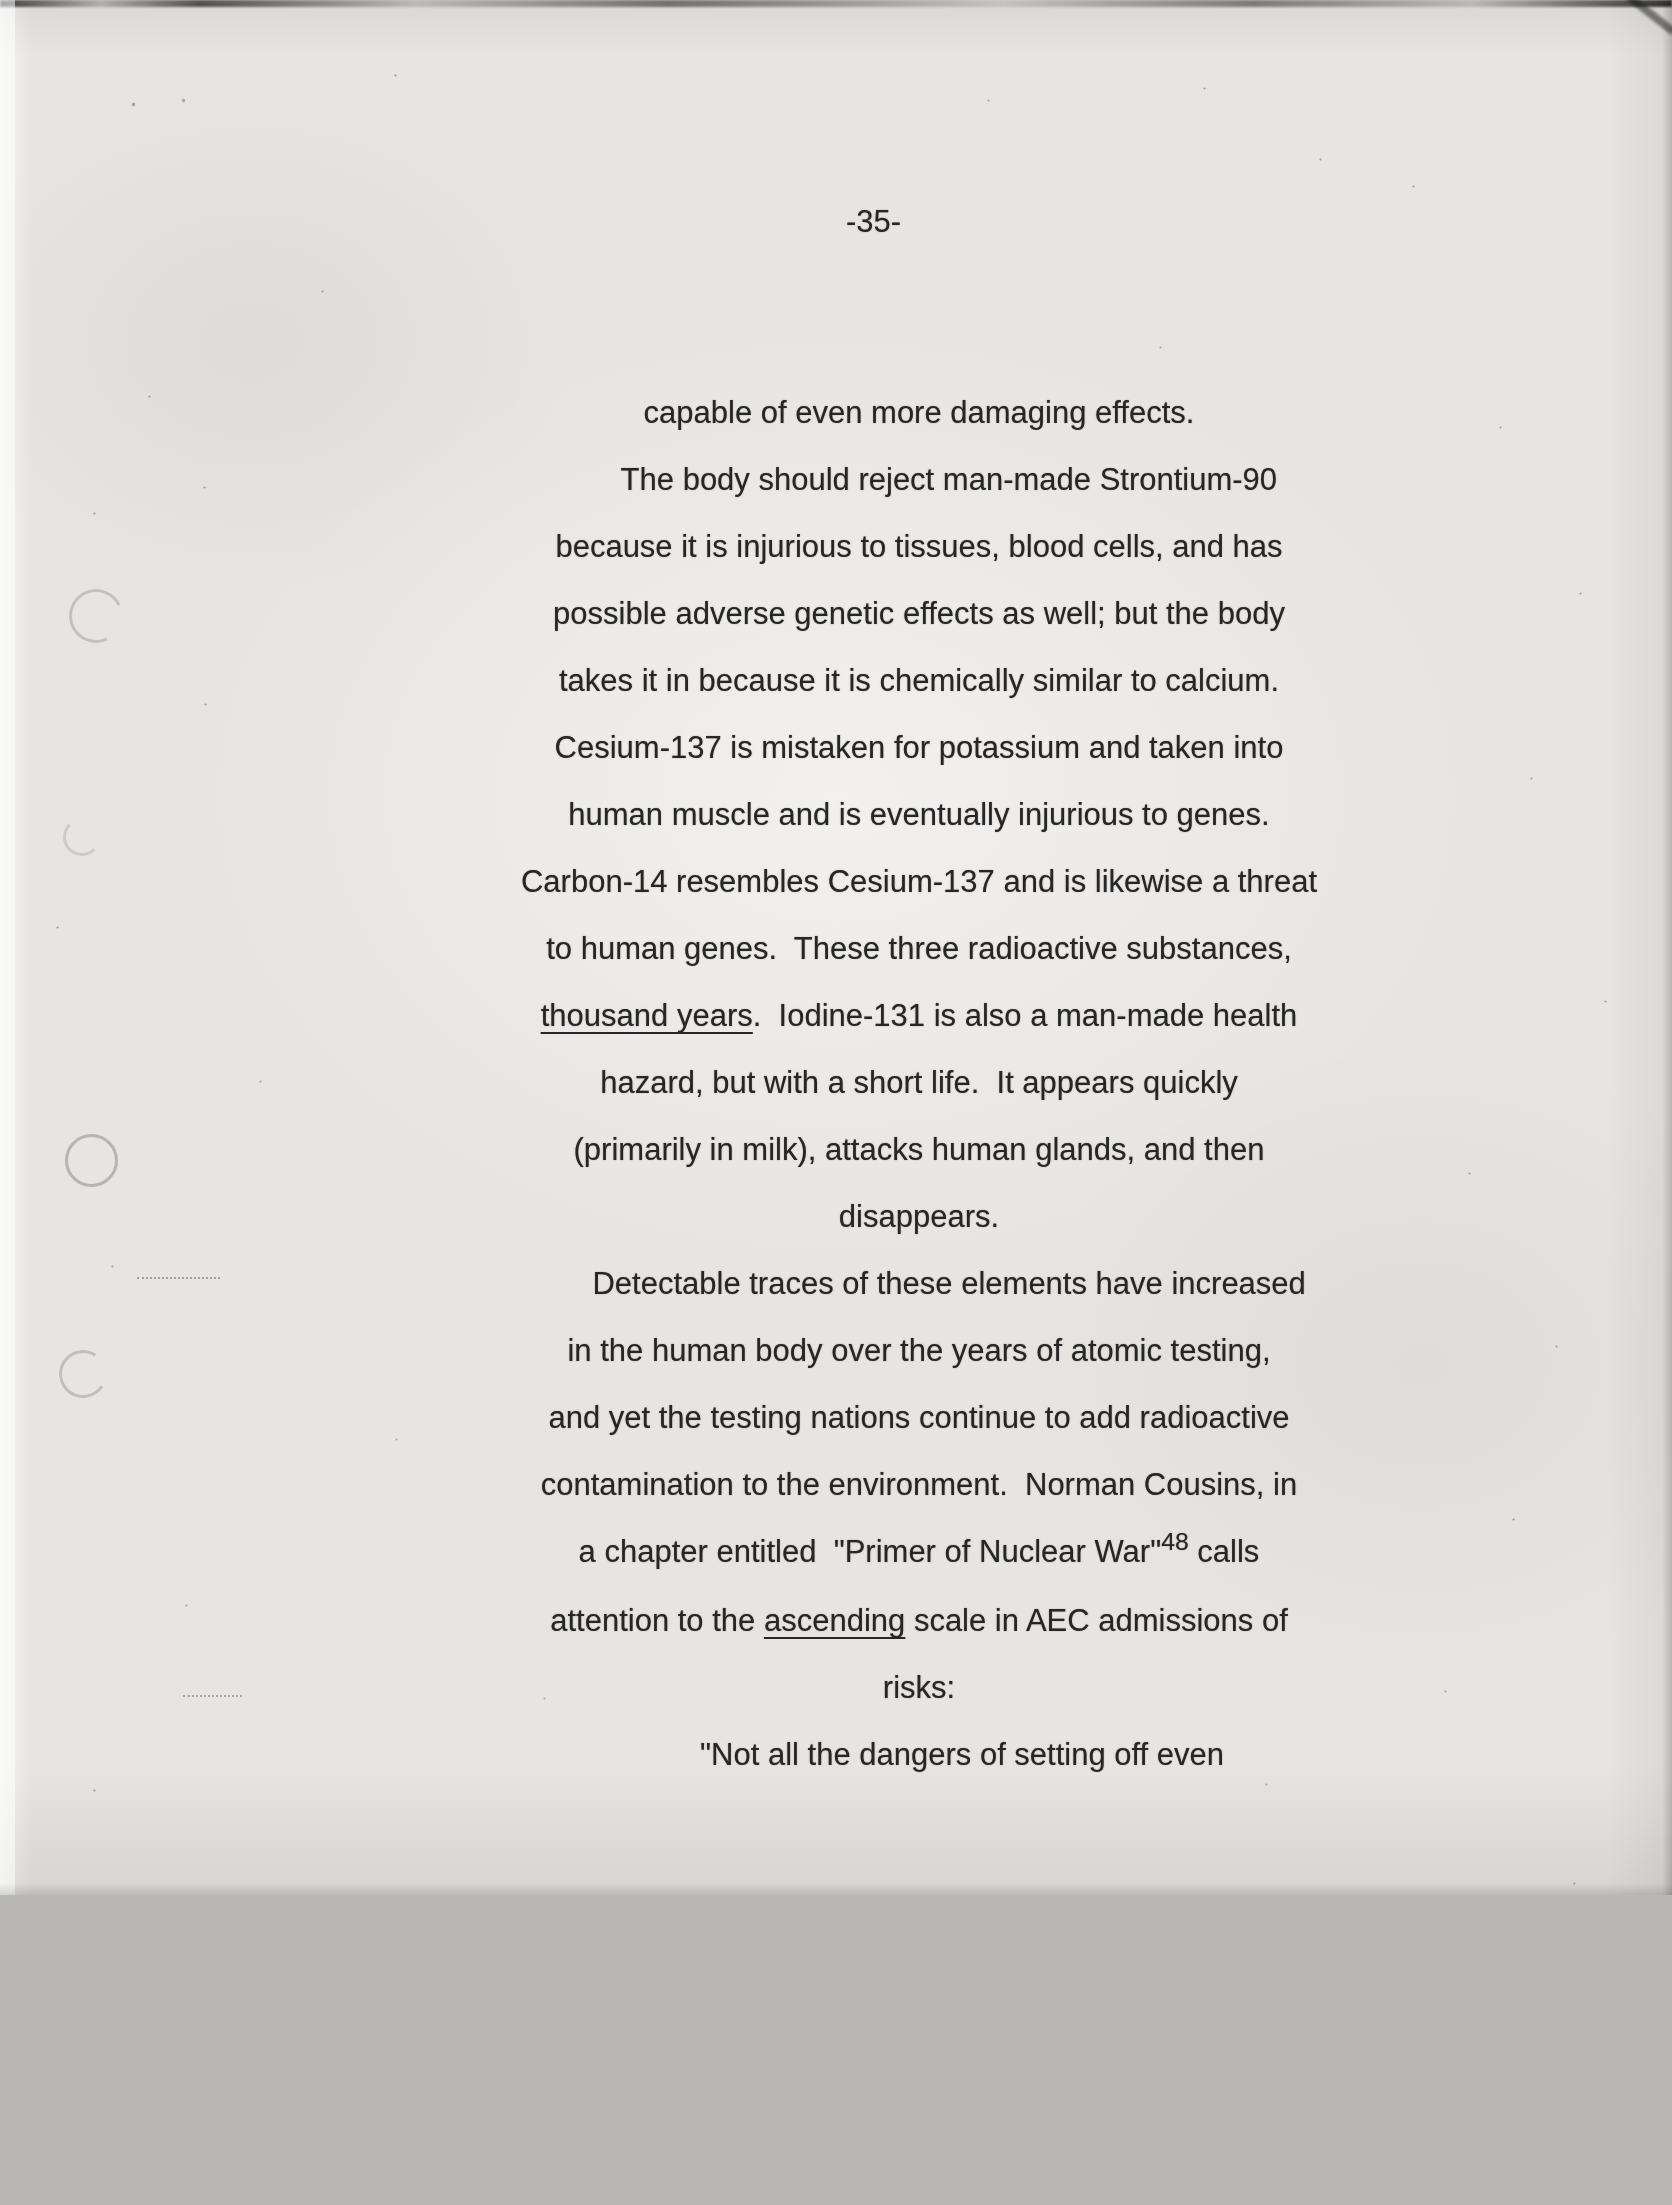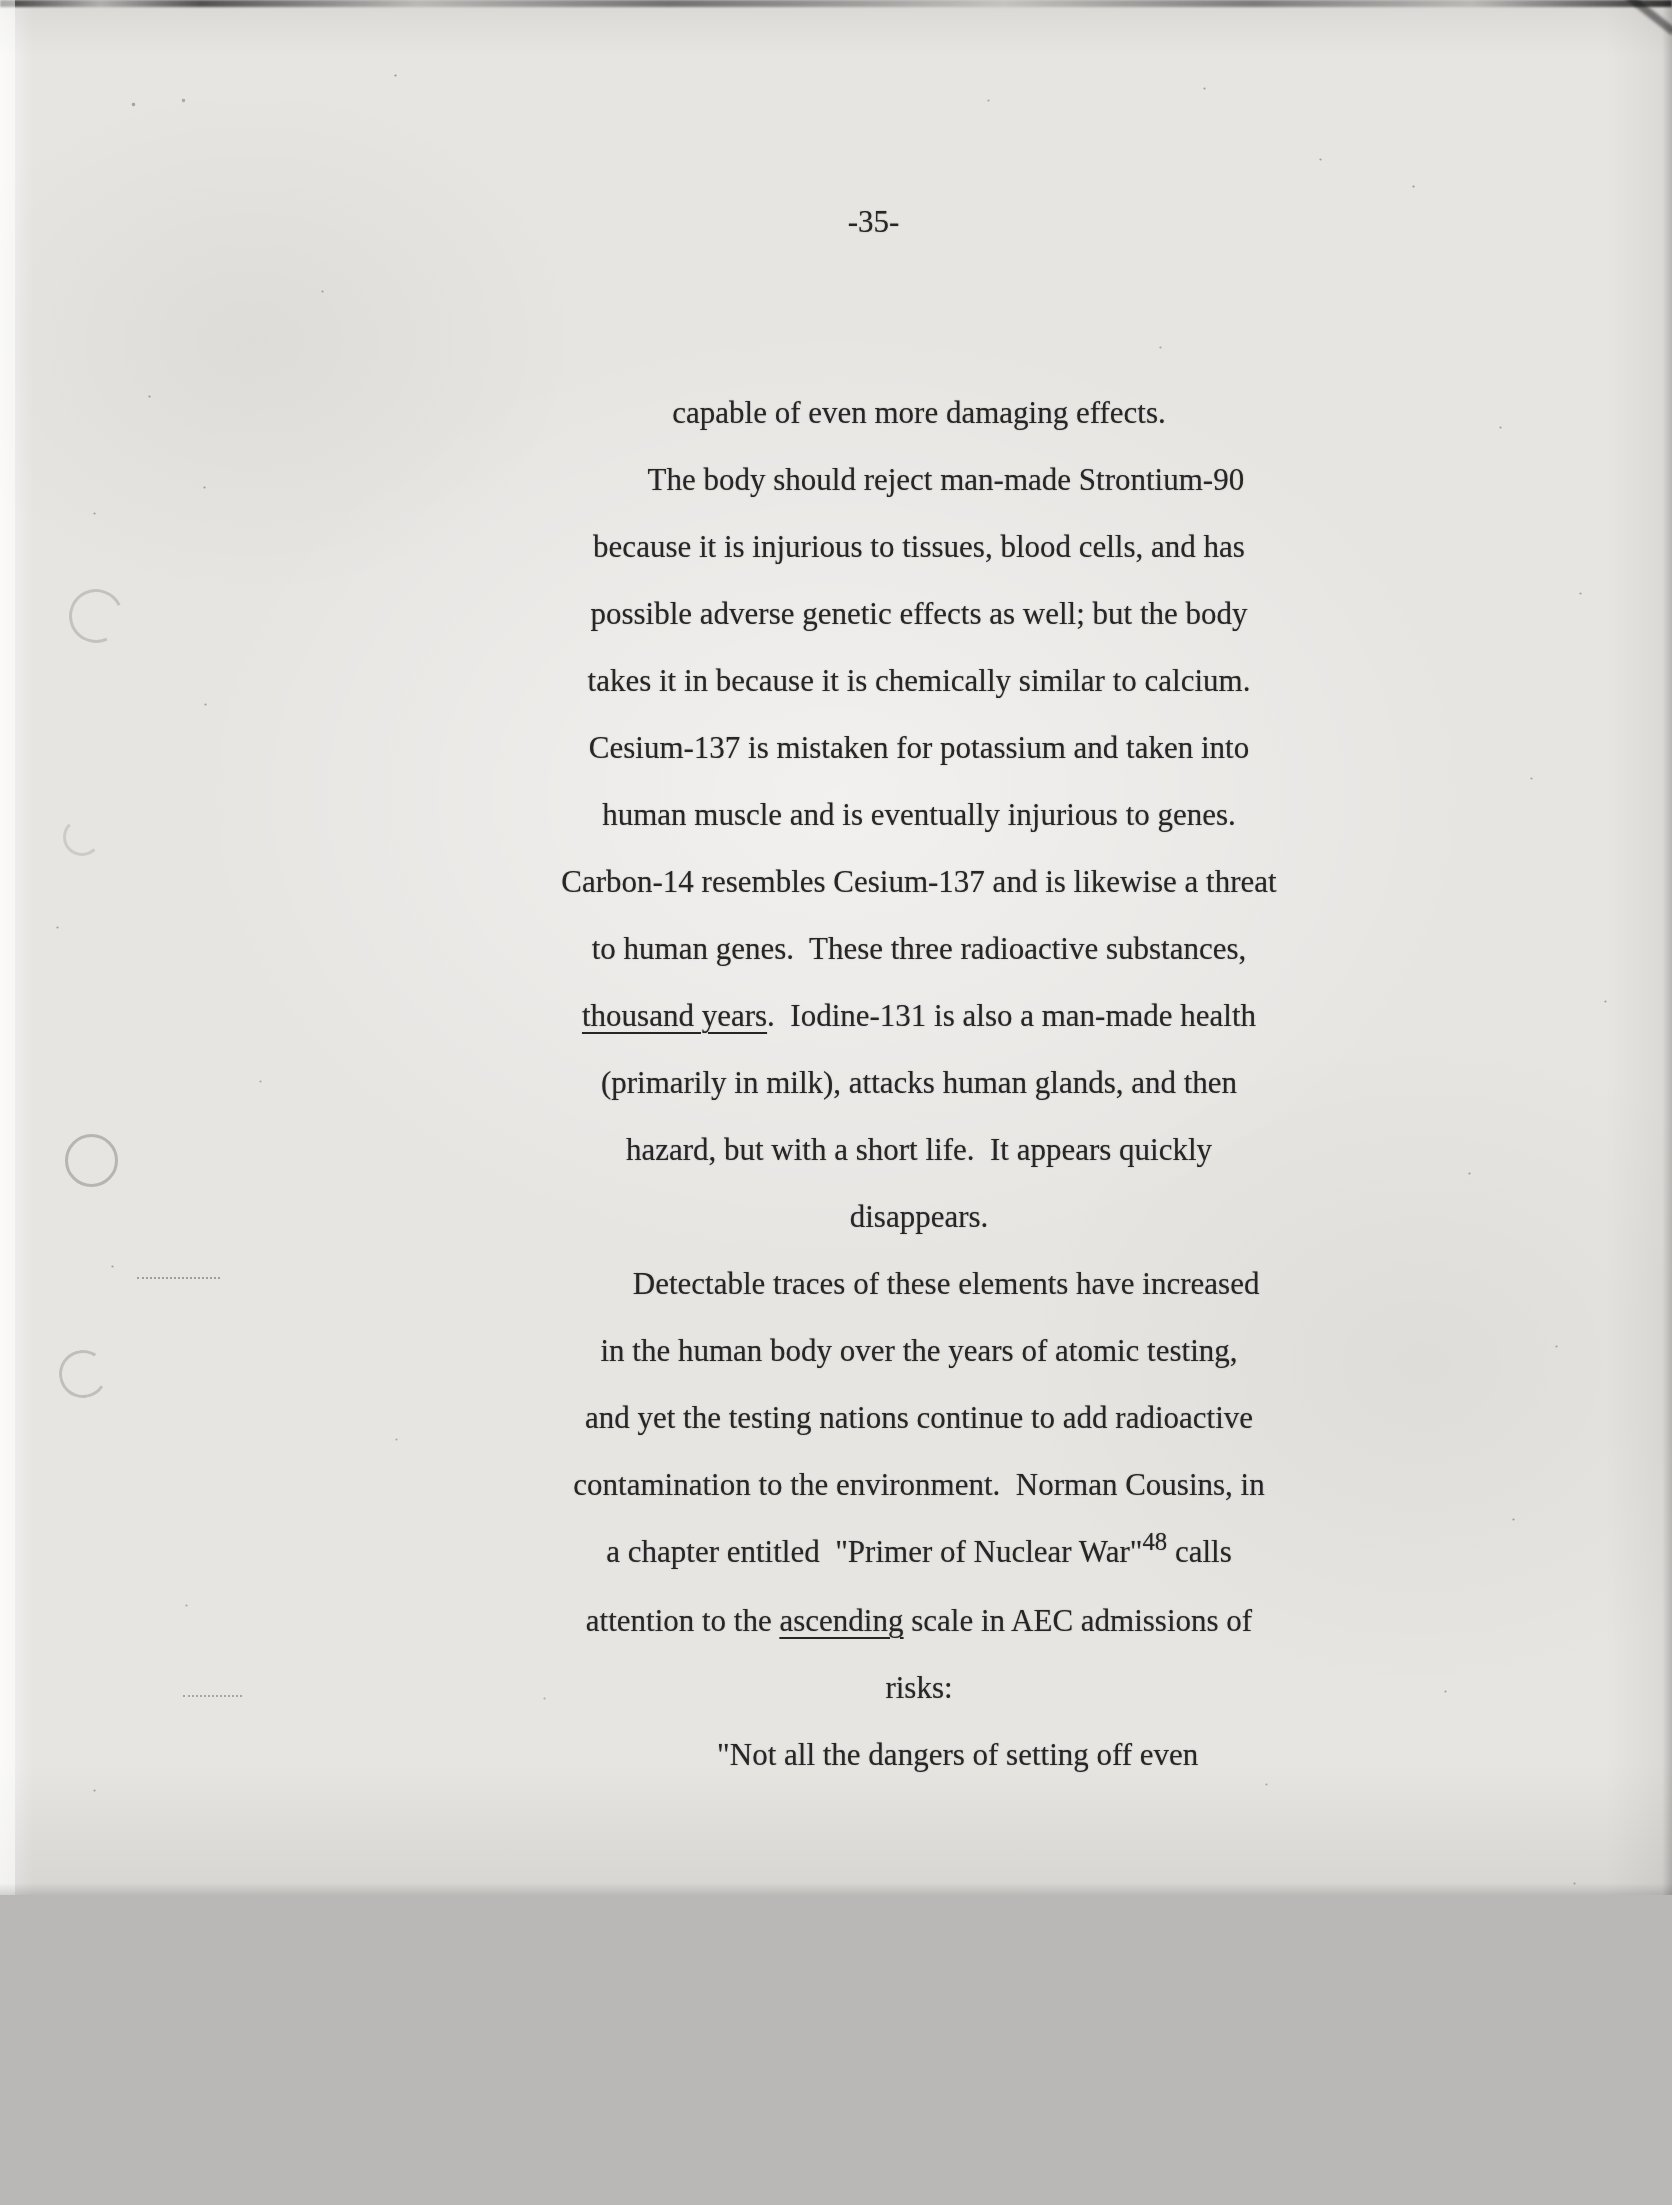--- a/index.html
+++ b/index.html
@@ -5,21 +5,21 @@
   html,body{margin:0;padding:0;background:#b9b8b6;}
   .page{
     position:relative;width:1672px;height:1895px;overflow:hidden;
     background-color:#e7e5e2;
     background-image:
       radial-gradient(ellipse 555px 432px at 15% 18%, rgba(0,0,0,0.04), transparent 60%),
       radial-gradient(ellipse 679px 555px at 85% 72%, rgba(0,0,0,0.035), transparent 60%),
       radial-gradient(ellipse 925px 679px at 50% 42%, rgba(255,255,255,0.45), transparent 70%),
       linear-gradient(180deg, rgba(0,0,0,0.06) 0%, rgba(0,0,0,0) 3%, rgba(0,0,0,0) 93%, rgba(0,0,0,0.07) 100%),
       linear-gradient(90deg, rgba(255,255,255,0.55) 0%, rgba(255,255,255,0) 2%, rgba(0,0,0,0) 96%, rgba(0,0,0,0.06) 100%);
-    font-family:Liberation Serif, serif;
+    font-family:Liberation Sans, sans-serif;
   }
   .page-number{
     position:absolute;left:815px;top:204px;width:117px;text-align:center;
     font-size:31px;color:#262626;text-shadow:0 0 1.2px rgba(40,40,40,.5);
   }
   .text-block{
     position:absolute;left:333px;top:379px;width:1172px;
     font-size:31px;line-height:67px;color:#262626;
   }
   .line{white-space:pre;text-shadow:0 0 1.2px rgba(40,40,40,.5);text-align:center;}
@@ -93,22 +93,22 @@
       <div class="line"><span>capable of even more damaging effects.</span></div>
       <div class="line"><span>       The body should reject man-made Strontium-90</span></div>
       <div class="line"><span>because it is injurious to tissues, blood cells, and has</span></div>
       <div class="line"><span>possible adverse genetic effects as well; but the body</span></div>
       <div class="line"><span>takes it in because it is chemically similar to calcium.</span></div>
       <div class="line"><span>Cesium-137 is mistaken for potassium and taken into</span></div>
       <div class="line"><span>human muscle and is eventually injurious to genes.</span></div>
       <div class="line"><span>Carbon-14 resembles Cesium-137 and is likewise a threat</span></div>
       <div class="line"><span>to human genes.  These three radioactive substances,</span></div>
       <div class="line"><span class="u">thousand years</span><span>.  Iodine-131 is also a man-made health</span></div>
+      <div class="line"><span>hazard, but with a short life.  It appears quickly</span></div>
       <div class="line"><span>(primarily in milk), attacks human glands, and then</span></div>
-      <div class="line"><span>hazard, but with a short life.  It appears quickly</span></div>
       <div class="line"><span>disappears.</span></div>
       <div class="line"><span>       Detectable traces of these elements have increased</span></div>
       <div class="line"><span>in the human body over the years of atomic testing,</span></div>
       <div class="line"><span>and yet the testing nations continue to add radioactive</span></div>
       <div class="line"><span>contamination to the environment.  Norman Cousins, in</span></div>
       <div class="line"><span>a chapter entitled  "Primer of Nuclear War"</span><span class="sup">48</span><span> calls</span></div>
       <div class="line"><span>attention to the </span><span class="u">ascending</span><span> scale in AEC admissions of</span></div>
       <div class="line"><span>risks:</span></div>
       <div class="line"><span>          "Not all the dangers of setting off even</span></div>
     </div>

